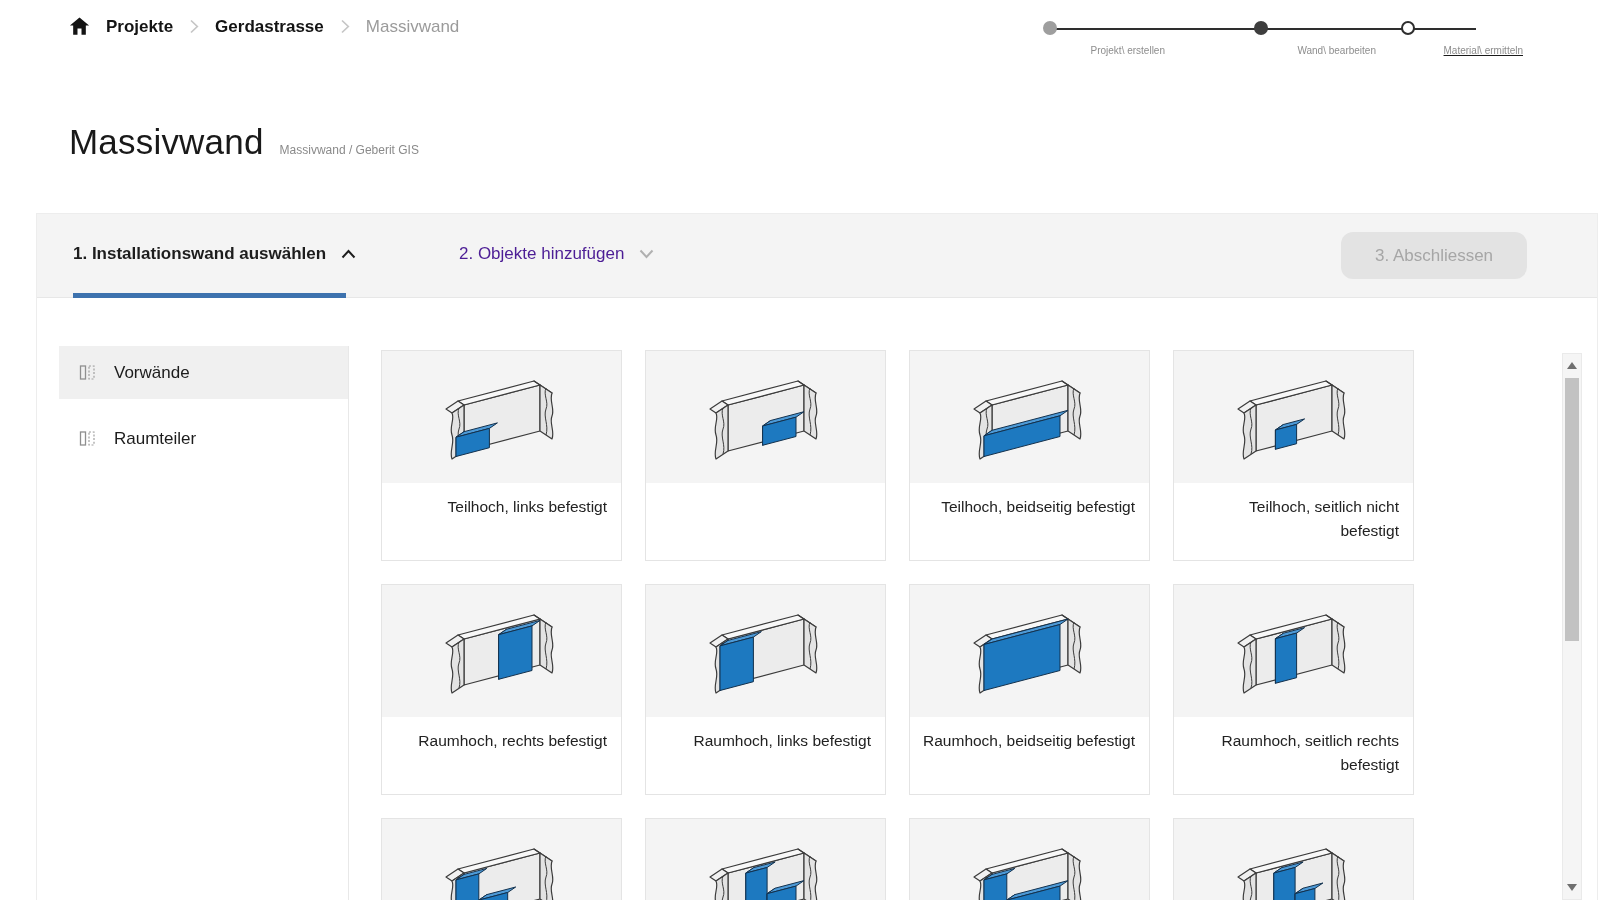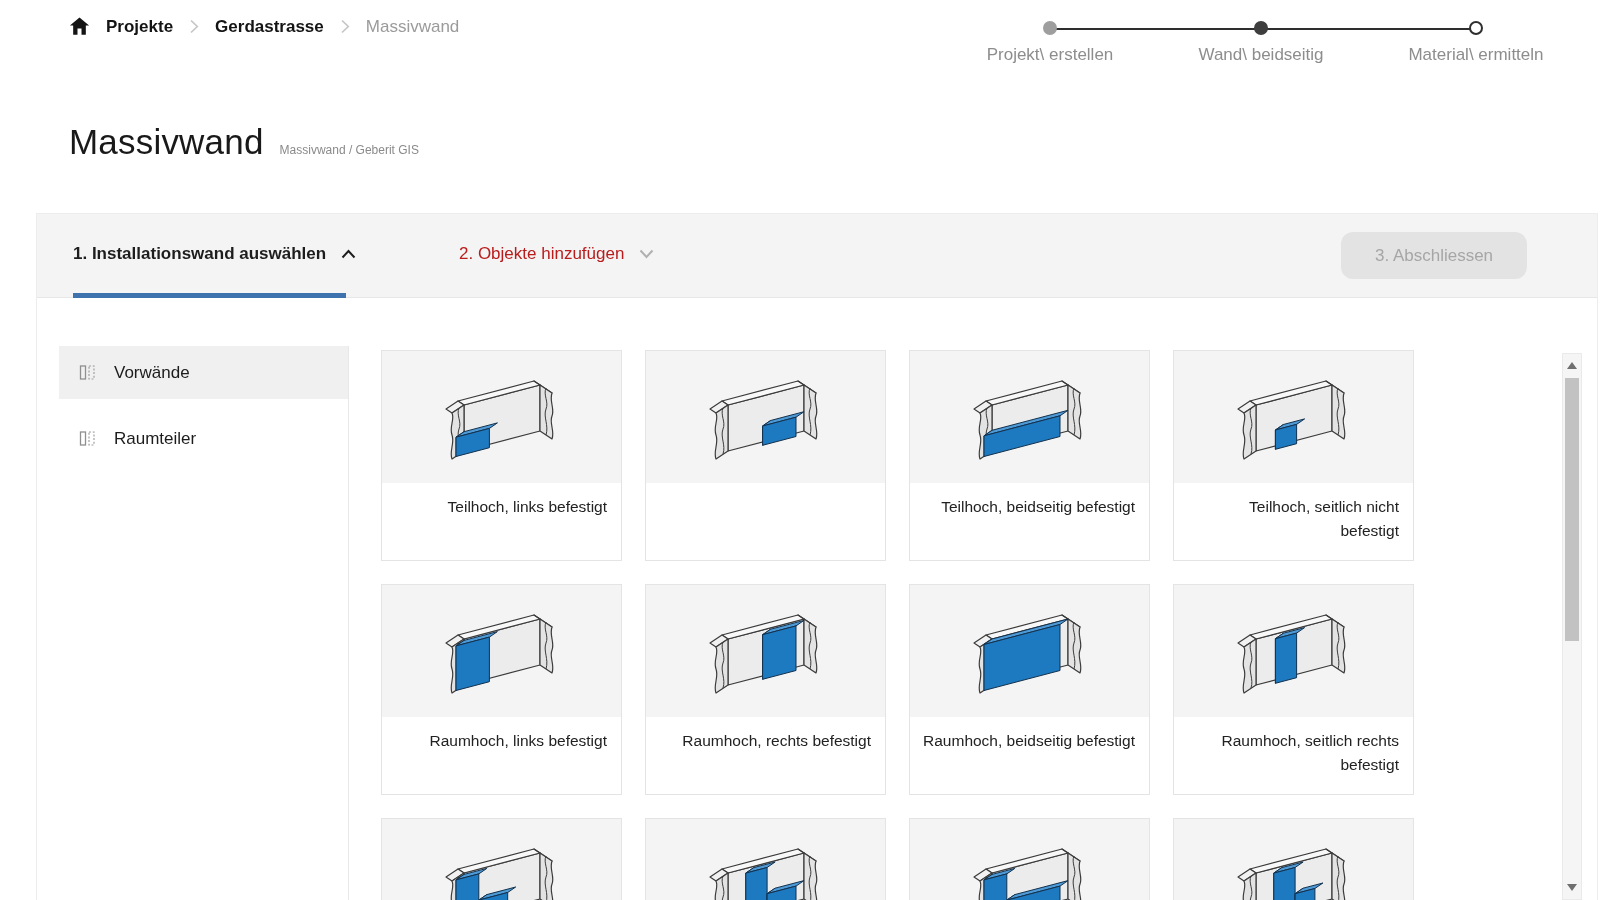--- a/index.html
+++ b/index.html
@@ -12,37 +12,37 @@
   .crumb.current { font-weight:400; color:#9b9b9b; cursor:default; }
   .crumb-sep { display:flex; align-items:center; }
 
   
   .step-line { position:absolute; left:1049px; top:28px; width:427px; height:2px; background:#2e2e2e; }
   .step { position:absolute; top:21px; width:230px; transform:translateX(-50%); text-align:center; cursor:pointer; }
   .step-dot { width:14px; height:14px; border-radius:50%; margin:0 auto 10px; }
   .step-dot.done    { background:#9e9e9e; }
   .step-dot.current { background:#3e3e3e; }
   .step-dot.todo    { background:#ffffff; border:2px solid #2e2e2e; }
-  .step-label { font-size:17px; color:#8d8d8d; white-space:nowrap; }
-  .step1 { left:1050px; } .step2 { left:1261px; } .step3 { left:1476px; }
+  .step-label { font-size:10px; color:#8d8d8d; white-space:nowrap;text-align:right; }
+  .step1 { left:1050px; } .step2 { left:1261px; } .step3 { left:1408px;text-decoration:underline; }
 
   
   .title-row { position:absolute; left:69px; top:122px; display:flex; align-items:baseline; gap:16px; }
   .page-title { font-size:35px; font-weight:400; color:#191919; letter-spacing:.2px; }
   .page-subtitle { font-size:12px; color:#8a8a8a; }
 
   
   .panel { position:absolute; left:36px; top:213px; width:1562px; height:687px;
            background:#ffffff; border:1px solid #ededed; border-bottom:none; overflow:hidden; }
   .tabbar { position:absolute; left:0; top:0; width:100%; height:84px; background:#f4f4f4;
             border-bottom:1px solid #e7e7e7; }
   .tab { position:absolute; top:0; height:79px; display:flex; align-items:center; gap:14px;
          font-size:17px; cursor:pointer; white-space:nowrap; }
   .tab1 { left:36px; font-weight:700; color:#1d1d1d; }
-  .tab2 { left:422px; font-weight:400; color:#b91c1c; }
+  .tab2 { left:422px; font-weight:400; color:#4c1d95; }
   .tab-underline { position:absolute; left:36px; top:79px; width:273px; height:5px; background:#3d72ae; }
   .finish-btn { position:absolute; left:1304px; top:18px; width:186px; height:47px;
                 background:#e3e3e3; border:none; border-radius:12px;
                 font-family:"Liberation Sans",sans-serif; font-size:17px; color:#a6a6a6; }
 
   
   .sidebar { position:absolute; left:22px; top:132px; width:289px; }
   .side-item { height:53px; display:flex; align-items:center; gap:17px; padding-left:19px;
                font-size:17px; color:#1c1c1c; cursor:pointer; margin-bottom:13px; background:#fff; }
   .side-item.selected { background:#f0f0f0; }
@@ -89,21 +89,21 @@
 </nav>
 
 <div>
   <div class="step-line"></div>
   <div class="step step1">
     <div class="step-dot done"></div>
     <div class="step-label">Projekt\ erstellen</div>
   </div>
   <div class="step step2">
     <div class="step-dot current"></div>
-    <div class="step-label">Wand\ beidseitig</div>
+    <div class="step-label">Wand\ bearbeiten</div>
   </div>
   <div class="step step3">
     <div class="step-dot todo"></div>
     <div class="step-label">Material\ ermitteln</div>
   </div>
 </div>
 
 <div class="title-row">
   <h1 class="page-title">Massivwand</h1>
   <span class="page-subtitle">Massivwand / Geberit GIS</span>
@@ -254,50 +254,50 @@
               <polygon points="42,92 118,72 118,26 42,46" fill="#ececec"></polygon>
               <polygon points="42,46 118,26 112,22 36,42" fill="#f8f8f8"></polygon>
               <polygon points="118,26 130,34 124,30 112,22" fill="#f1f1f1"></polygon>
               <path d="M118,72 L118,26 L130,34 C127,42 133,50 130,57 C127,64 133,72 130,80 Z" fill="#e3e3e3"></path>
               <polygon points="42,46 30,54 24,50 36,42" fill="#f1f1f1"></polygon>
               <path d="M42,46 L42,92 L30,100 C27,92 33,84 30,76 C27,68 33,60 30,54 Z" fill="#e3e3e3"></path>
               <path d="M37,49 C34,56 40,63 37,70 C34,78 40,86 37,95" fill="none" stroke-width="1"></path>
               <path d="M124,29 C121,36 127,43 124,50 C121,58 127,66 124,76" fill="none" stroke-width="1"></path>
             </g>
             <g stroke="#13314d" stroke-width="1" stroke-linejoin="round">
+              <polygon points="84.6,80.8 84.6,36.2 76.6,41.7 76.6,86.3" fill="#145c93"></polygon>
+              <polygon points="84.6,36.2 118,27.4 110,32.9 76.6,41.7" fill="#4d9ad7"></polygon>
+              <polygon points="76.6,86.3 110,77.5 110,32.9 76.6,41.7" fill="#1d79c0"></polygon>
+            </g>
+          </svg>
+        </div>
+    <div class="card-label">Raumhoch, rechts befestigt</div>
+  </div>
+
+  <div class="card">
+    <div class="card-img">
+          <svg width="160" height="116" viewBox="0 0 160 116">
+            <g stroke="#3b3b3b" stroke-width="1.2" stroke-linejoin="round">
+              <polygon points="42,92 118,72 118,26 42,46" fill="#ececec"></polygon>
+              <polygon points="42,46 118,26 112,22 36,42" fill="#f8f8f8"></polygon>
+              <polygon points="118,26 130,34 124,30 112,22" fill="#f1f1f1"></polygon>
+              <path d="M118,72 L118,26 L130,34 C127,42 133,50 130,57 C127,64 133,72 130,80 Z" fill="#e3e3e3"></path>
+              <polygon points="42,46 30,54 24,50 36,42" fill="#f1f1f1"></polygon>
+              <path d="M42,46 L42,92 L30,100 C27,92 33,84 30,76 C27,68 33,60 30,54 Z" fill="#e3e3e3"></path>
+              <path d="M37,49 C34,56 40,63 37,70 C34,78 40,86 37,95" fill="none" stroke-width="1"></path>
+              <path d="M124,29 C121,36 127,43 124,50 C121,58 127,66 124,76" fill="none" stroke-width="1"></path>
+            </g>
+            <g stroke="#13314d" stroke-width="1" stroke-linejoin="round">
               <polygon points="42,92 42,47.4 34,52.9 34,97.5" fill="#145c93"></polygon>
               <polygon points="42,47.4 75.4,38.6 67.4,44.1 34,52.9" fill="#4d9ad7"></polygon>
               <polygon points="34,97.5 67.4,88.7 67.4,44.1 34,52.9" fill="#1d79c0"></polygon>
             </g>
           </svg>
         </div>
     <div class="card-label">Raumhoch, links befestigt</div>
-  </div>
-
-  <div class="card">
-    <div class="card-img">
-          <svg width="160" height="116" viewBox="0 0 160 116">
-            <g stroke="#3b3b3b" stroke-width="1.2" stroke-linejoin="round">
-              <polygon points="42,92 118,72 118,26 42,46" fill="#ececec"></polygon>
-              <polygon points="42,46 118,26 112,22 36,42" fill="#f8f8f8"></polygon>
-              <polygon points="118,26 130,34 124,30 112,22" fill="#f1f1f1"></polygon>
-              <path d="M118,72 L118,26 L130,34 C127,42 133,50 130,57 C127,64 133,72 130,80 Z" fill="#e3e3e3"></path>
-              <polygon points="42,46 30,54 24,50 36,42" fill="#f1f1f1"></polygon>
-              <path d="M42,46 L42,92 L30,100 C27,92 33,84 30,76 C27,68 33,60 30,54 Z" fill="#e3e3e3"></path>
-              <path d="M37,49 C34,56 40,63 37,70 C34,78 40,86 37,95" fill="none" stroke-width="1"></path>
-              <path d="M124,29 C121,36 127,43 124,50 C121,58 127,66 124,76" fill="none" stroke-width="1"></path>
-            </g>
-            <g stroke="#13314d" stroke-width="1" stroke-linejoin="round">
-              <polygon points="84.6,80.8 84.6,36.2 76.6,41.7 76.6,86.3" fill="#145c93"></polygon>
-              <polygon points="84.6,36.2 118,27.4 110,32.9 76.6,41.7" fill="#4d9ad7"></polygon>
-              <polygon points="76.6,86.3 110,77.5 110,32.9 76.6,41.7" fill="#1d79c0"></polygon>
-            </g>
-          </svg>
-        </div>
-    <div class="card-label">Raumhoch, rechts befestigt</div>
   </div>
 
   <div class="card">
     <div class="card-img">
           <svg width="160" height="116" viewBox="0 0 160 116">
             <g stroke="#3b3b3b" stroke-width="1.2" stroke-linejoin="round">
               <polygon points="42,92 118,72 118,26 42,46" fill="#ececec"></polygon>
               <polygon points="42,46 118,26 112,22 36,42" fill="#f8f8f8"></polygon>
               <polygon points="118,26 130,34 124,30 112,22" fill="#f1f1f1"></polygon>
               <path d="M118,72 L118,26 L130,34 C127,42 133,50 130,57 C127,64 133,72 130,80 Z" fill="#e3e3e3"></path>

